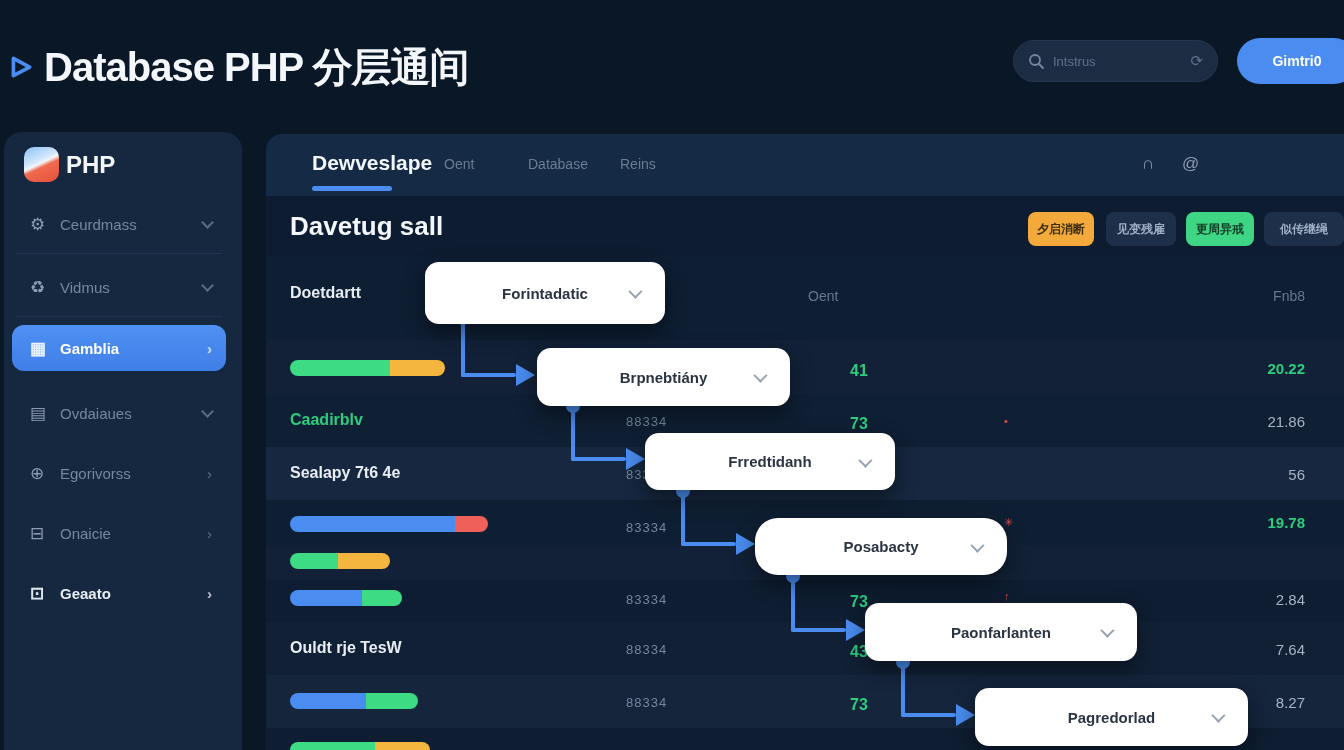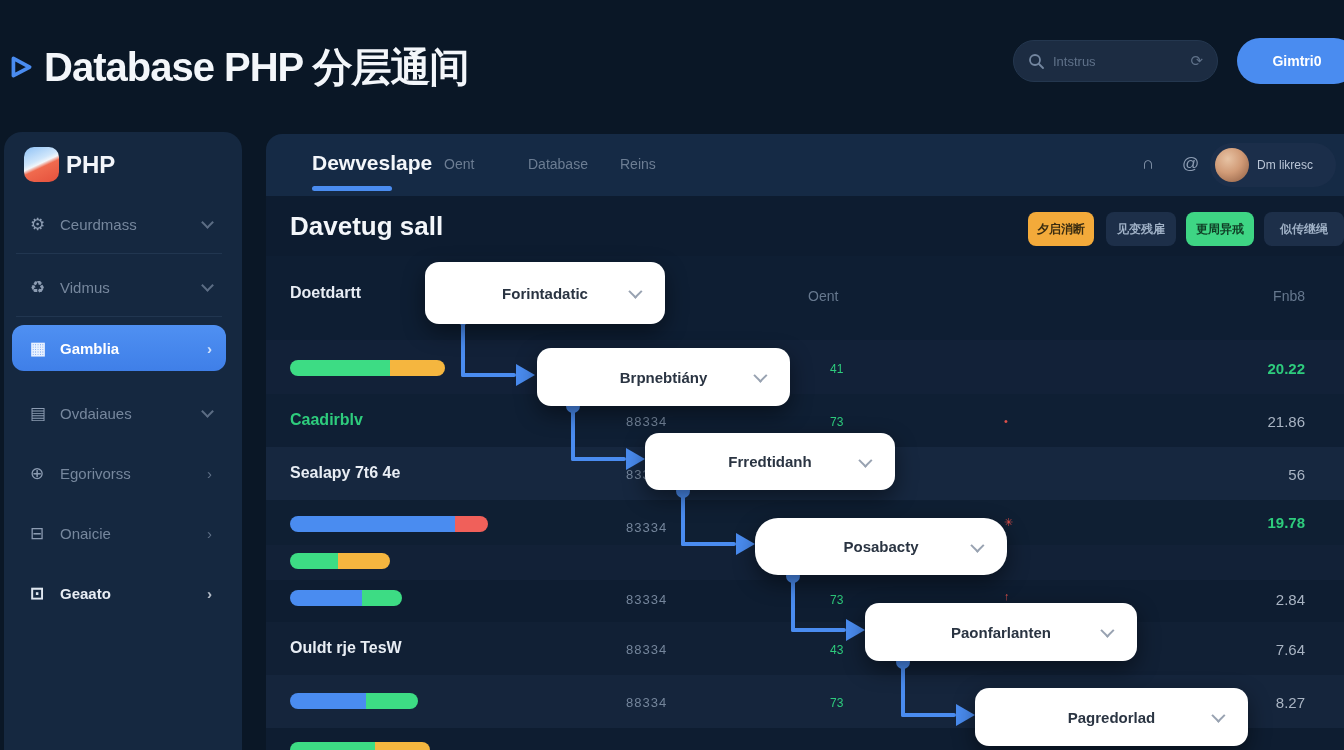--- a/index.html
+++ b/index.html
@@ -53,21 +53,21 @@
   .page-heading { left:290px; top:211px; font-size:26px; font-weight:bold; color:#f3f6fa; }
   .tool-btn { top:212px; height:34px; border:none; border-radius:8px; font-size:12px; font-weight:bold; cursor:pointer;
     font-family:"Liberation Sans", sans-serif; }
 
   
   .trow { left:266px; width:1078px; }
   .row-label { position:absolute; left:24px; font-size:16px; font-weight:bold; color:#e8edf4; }
   .row-label.green { color:#2ecc7d; }
   .col-head { position:absolute; font-size:14px; color:#66788e; }
   .mid-val { position:absolute; left:360px; width:66px; font-size:13px; color:#74859b; letter-spacing:1px; }
-  .num-val { position:absolute; left:564px; font-size:12px; font-weight:normal; color:#2ecc7d; }
+  .num-val { position:absolute; left:584px; font-size:16px; font-weight:bold; color:#2ecc7d; }
   .mark { position:absolute; left:738px; font-size:11px; color:#e0514b; }
   .right-val { position:absolute; right:39px; font-size:15px; color:#a9b4c3; text-align:right; }
   .right-val.green { color:#2ecc7d; font-weight:bold; }
   .bar { position:absolute; left:24px; height:16px; border-radius:8px; overflow:hidden; display:flex; }
   .bar div { height:100%; }
 
   
   .card { background:#ffffff; border-radius:14px; box-shadow:0 8px 22px rgba(0,0,0,.45);
     display:flex; align-items:center; justify-content:center; cursor:pointer; z-index:10; }
   .card .card-lbl { font-size:15px; font-weight:bold; color:#2a3442; }
@@ -140,24 +140,20 @@
 
 <div class="abs content-bg"></div>
 <div class="abs main-nav">
   <div class="brand">Dewveslape</div>
   <div class="brand-underline"></div>
   <div class="tab" style="left:178px;">Oent</div>
   <div class="tab" style="left:262px;">Database</div>
   <div class="tab" style="left:354px;">Reins</div>
   <div class="nav-icon" style="left:876px;">∩</div>
   <div class="nav-icon" style="left:916px;">@</div>
-  <div class="user-chip">
-    <span class="avatar"></span>
-    <span class="user-name">Dm likresc</span>
-  </div>
 </div>
 
 <div class="abs page-heading">Davetug sall</div>
 <button class="abs tool-btn" style="left:1028px;width:66px;background:#f3aa3a;color:#3a2c10;">夕启消断</button>
 <button class="abs tool-btn" style="left:1106px;width:70px;background:#1d2f49;color:#9fb0c5;">见变残雇</button>
 <button class="abs tool-btn" style="left:1186px;width:68px;background:#3ed584;color:#0f3b24;">更周异戒</button>
 <button class="abs tool-btn" style="left:1264px;width:80px;background:#1d2f49;color:#9fb0c5;">似传继绳</button>
 
 <div class="abs trow" style="top:256px;height:84px;background:#0e1e33;">
   <span class="row-label" style="top:28px;">Doetdartt</span>

